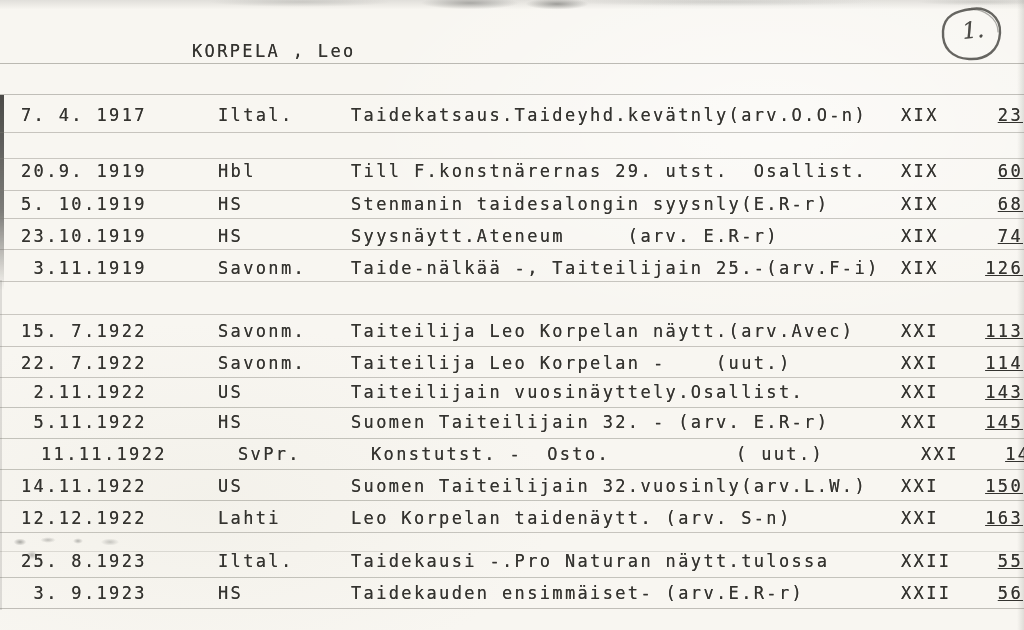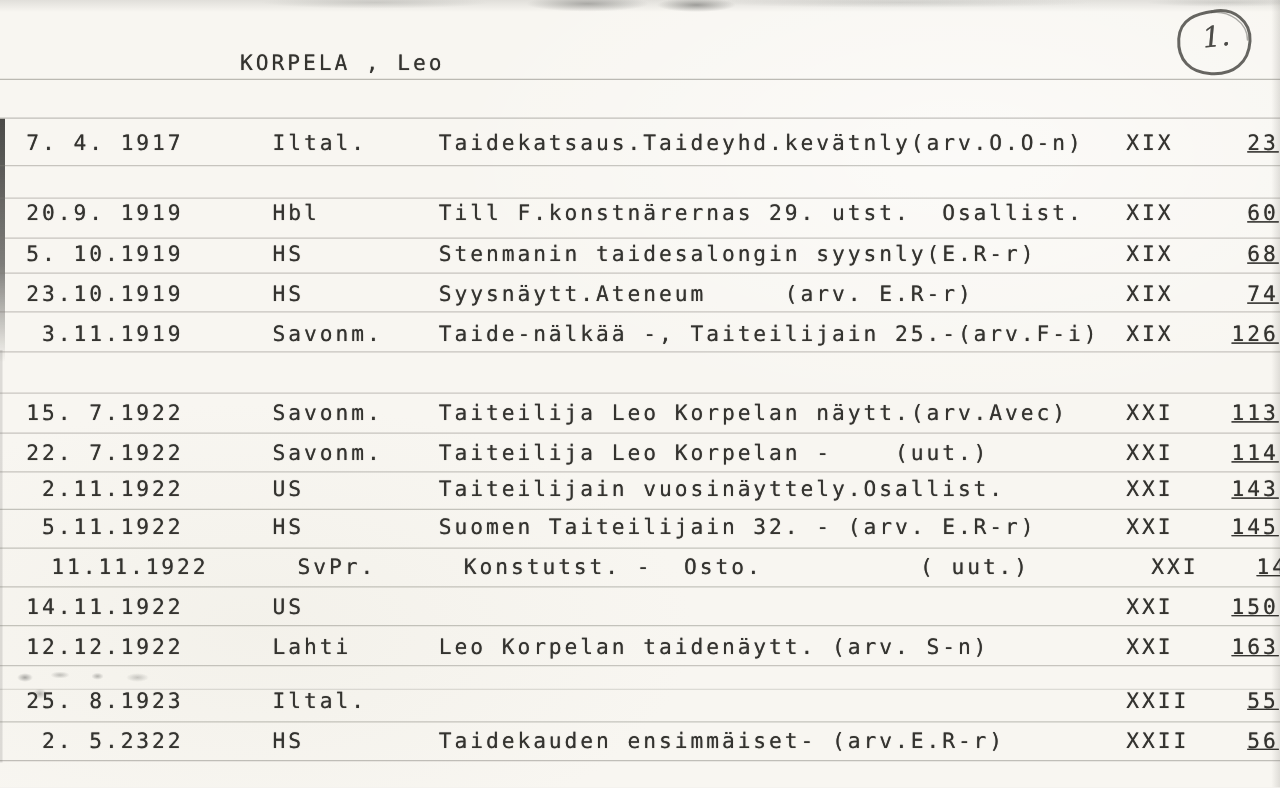--- a/index.html
+++ b/index.html
@@ -185,38 +185,40 @@
       <div class="row" style="top: 444px; margin-left: 20px;">
         <span class="cell t col-date">11.11.1922</span>
         <span class="cell t col-source">SvPr.</span>
         <span class="cell t col-desc">Konstutst. -  Osto.          ( uut.)</span>
         <span class="cell t col-vol">XXI</span>
         <span class="cell t col-page">148</span>
       </div>
       <div class="row" style="top: 476px;">
         <span class="cell t col-date">14.11.1922</span>
         <span class="cell t col-source">US</span>
+        <span class="cell t col-desc">Suomen Taiteilijain 32.vuosinly(arv.L.W.)</span>
         <span class="cell t col-vol">XXI</span>
         <span class="cell t col-page">150</span>
       </div>
       <div class="row" style="top: 508px;">
         <span class="cell t col-date">12.12.1922</span>
         <span class="cell t col-source">Lahti</span>
         <span class="cell t col-desc">Leo Korpelan taidenäytt. (arv. S-n)</span>
         <span class="cell t col-vol">XXI</span>
         <span class="cell t col-page">163</span>
       </div>
       <div class="row" style="top: 551px;">
         <span class="cell t col-date">25. 8.1923</span>
         <span class="cell t col-source">Iltal.</span>
+        <span class="cell t col-desc">Taidekausi -.Pro Naturan näytt.tulossa</span>
         <span class="cell t col-vol">XXII</span>
         <span class="cell t col-page">55</span>
       </div>
       <div class="row" style="top: 583px;">
-        <span class="cell t col-date"> 2. 5.2322</span>
+        <span class="cell t col-date"> 3. 9.1923</span>
         <span class="cell t col-source">HS</span>
         <span class="cell t col-desc">Taidekauden ensimmäiset- (arv.E.R-r)</span>
         <span class="cell t col-vol">XXII</span>
         <span class="cell t col-page">56</span>
       </div>
     </div>
 
 </div>
 
 </body></html>

